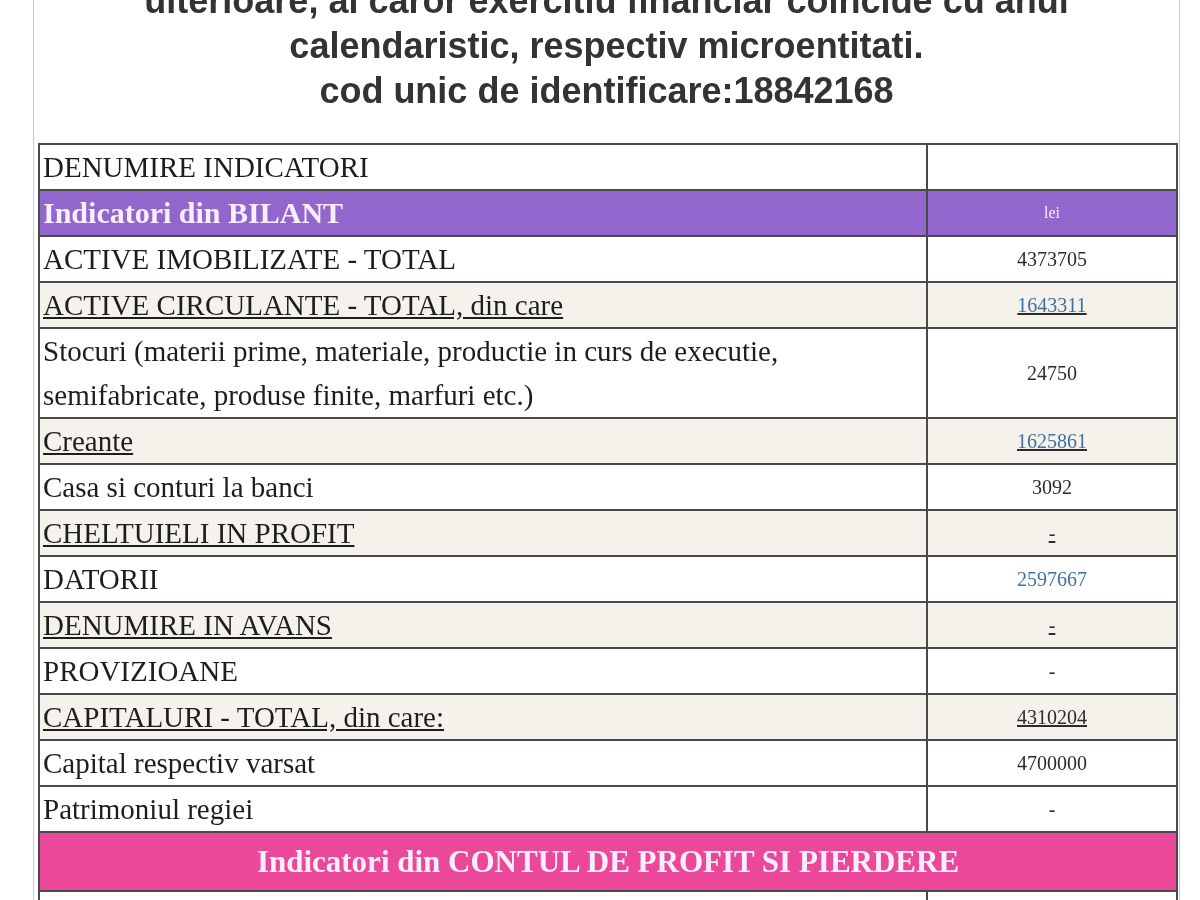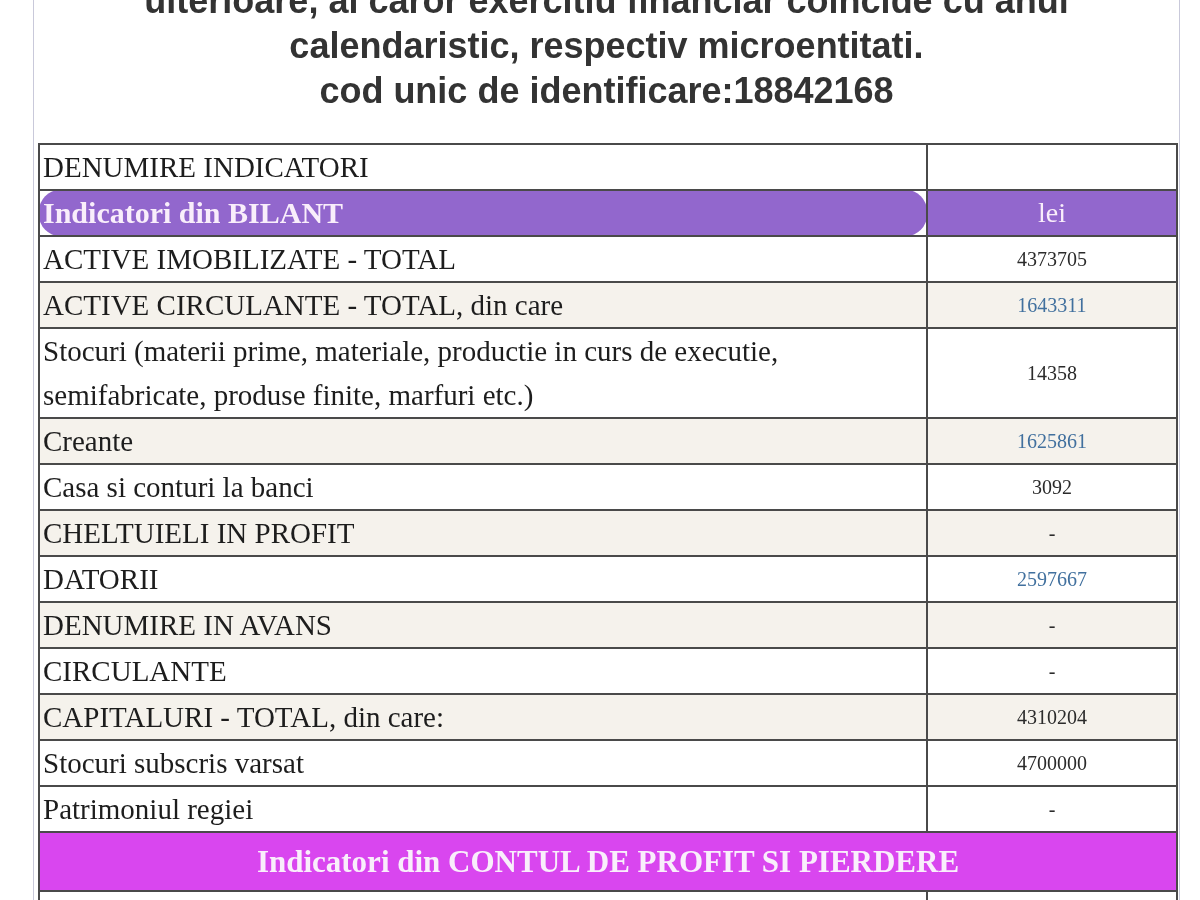--- a/index.html
+++ b/index.html
@@ -55,34 +55,33 @@
   }
   td.value-cell {
     width: 250px;
     text-align: center;
     vertical-align: middle;
     font-size: 20px;
     color: #2b2b2b;
     background: #ffffff;
   }
   tr.std td { height: 43px; }
-  tr.row-beige td { background: #f5f2ec; }
+  tr.row-beige td { background: #f5f2ec; text-decoration: underline; }
   tr.row-purple td { background: #9267cd; }
   tr.row-purple td.label-cell {
     color: #f9eefb;
     font-weight: bold;
     font-size: 30px;
-    border-radius: 21px;
   }
   tr.row-purple td.value-cell {
     color: #f9eefb;
-    font-size: 28px;
+    font-size: 16px;
   }
   tr.section-full td {
-    background: #d946ef;
+    background: #ec4899;
     color: #f9eefb;
     font-weight: bold;
     font-size: 31px;
     text-align: center;
     height: 59px;
   }
   .val-link {
     color: #41709e;
     text-decoration: none;
     cursor: pointer;
@@ -117,21 +116,21 @@
         <td class="value-cell">4373705</td>
       </tr>
 
       <tr class="std row-beige">
         <td class="label-cell">ACTIVE CIRCULANTE - TOTAL, din care</td>
         <td class="value-cell"><span class="val-link">1643311</span></td>
       </tr>
 
       <tr>
         <td class="label-cell">Stocuri (materii prime, materiale, productie in curs de executie, semifabricate, produse finite, marfuri etc.)</td>
-        <td class="value-cell">14358</td>
+        <td class="value-cell">24750</td>
       </tr>
 
       <tr class="std row-beige">
         <td class="label-cell">Creante</td>
         <td class="value-cell"><span class="val-link">1625861</span></td>
       </tr>
 
       <tr class="std">
         <td class="label-cell">Casa si conturi la banci</td>
         <td class="value-cell">3092</td>
@@ -146,31 +145,31 @@
         <td class="label-cell">DATORII</td>
         <td class="value-cell"><span class="val-link">2597667</span></td>
       </tr>
 
       <tr class="std row-beige">
         <td class="label-cell">DENUMIRE IN AVANS</td>
         <td class="value-cell">-</td>
       </tr>
 
       <tr class="std">
-        <td class="label-cell">CIRCULANTE</td>
+        <td class="label-cell">PROVIZIOANE</td>
         <td class="value-cell">-</td>
       </tr>
 
       <tr class="std row-beige">
         <td class="label-cell">CAPITALURI - TOTAL, din care:</td>
         <td class="value-cell">4310204</td>
       </tr>
 
       <tr class="std">
-        <td class="label-cell">Stocuri subscris varsat</td>
+        <td class="label-cell">Capital respectiv varsat</td>
         <td class="value-cell">4700000</td>
       </tr>
 
       <tr class="std">
         <td class="label-cell">Patrimoniul regiei</td>
         <td class="value-cell">-</td>
       </tr>
 
       <tr class="section-full">
         <td colspan="2">Indicatori din CONTUL DE PROFIT SI PIERDERE</td>

